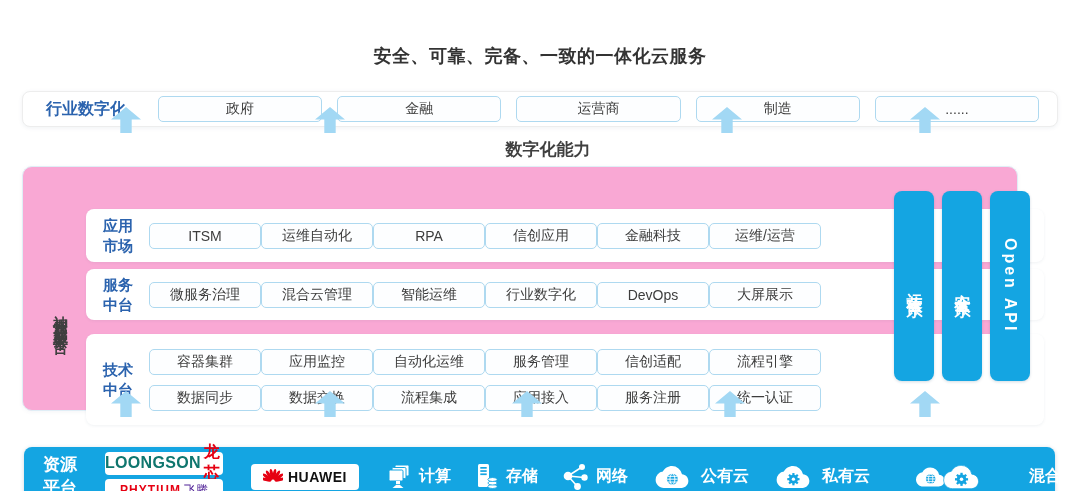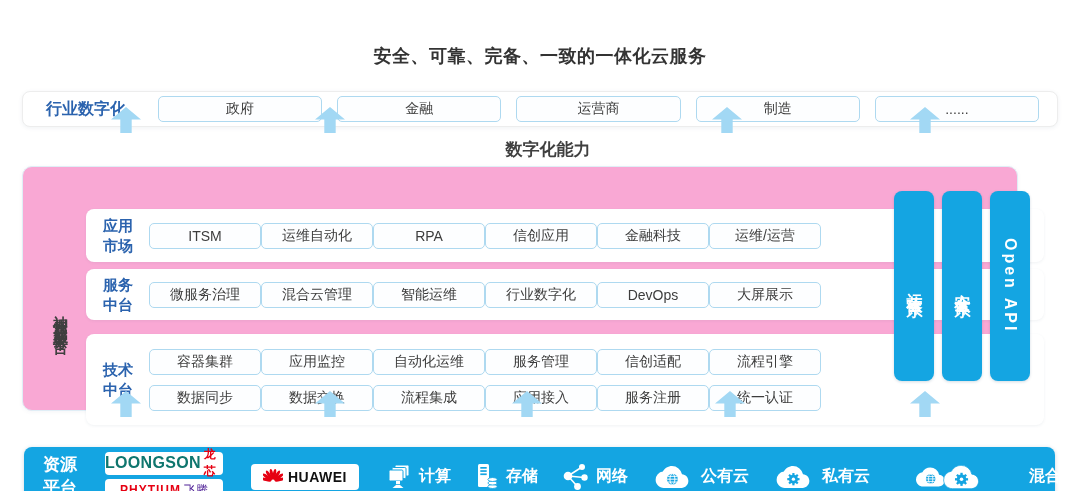--- a/index.html
+++ b/index.html
@@ -93,21 +93,21 @@
     width:46px;flex:0 0 auto;margin-right:16px;
     color:#ffffff;font-size:17px;font-weight:bold;line-height:1.3;
   }
   .resource-label span{display:block;}
   .vendor-col{display:flex;flex-direction:column;gap:4px;margin-right:28px;flex:0 0 auto;}
   .vendor-box{
     background:#ffffff;border-radius:4px;height:23px;width:118px;
     display:flex;align-items:center;justify-content:center;gap:3px;
   }
   .loongson-en{color:#0f766e;font-size:16px;font-weight:bold;letter-spacing:.3px;}
-  .loongson-cn{color:#e60012;font-size:12px;font-weight:bold;}
+  .loongson-cn{color:#e60012;font-size:16px;font-weight:bold;}
   .phytium-en{color:#e60012;font-size:12px;font-weight:bold;letter-spacing:1px;}
   .phytium-cn{color:#4c1d95;font-size:12px;font-weight:normal;}
   .huawei-box{
     background:#ffffff;border-radius:4px;height:26px;padding:0 12px;
     display:flex;align-items:center;gap:5px;margin-right:26px;flex:0 0 auto;
   }
   .huawei-text{color:#111111;font-size:14px;font-weight:bold;letter-spacing:.5px;}
   .resource-items{display:flex;align-items:center;flex:1;}
   .resource-item{display:flex;align-items:center;gap:6px;margin-right:21px;justify-content:center;}
   .resource-item .r-label{color:#ffffff;font-size:16px;font-weight:600;white-space:nowrap;}

